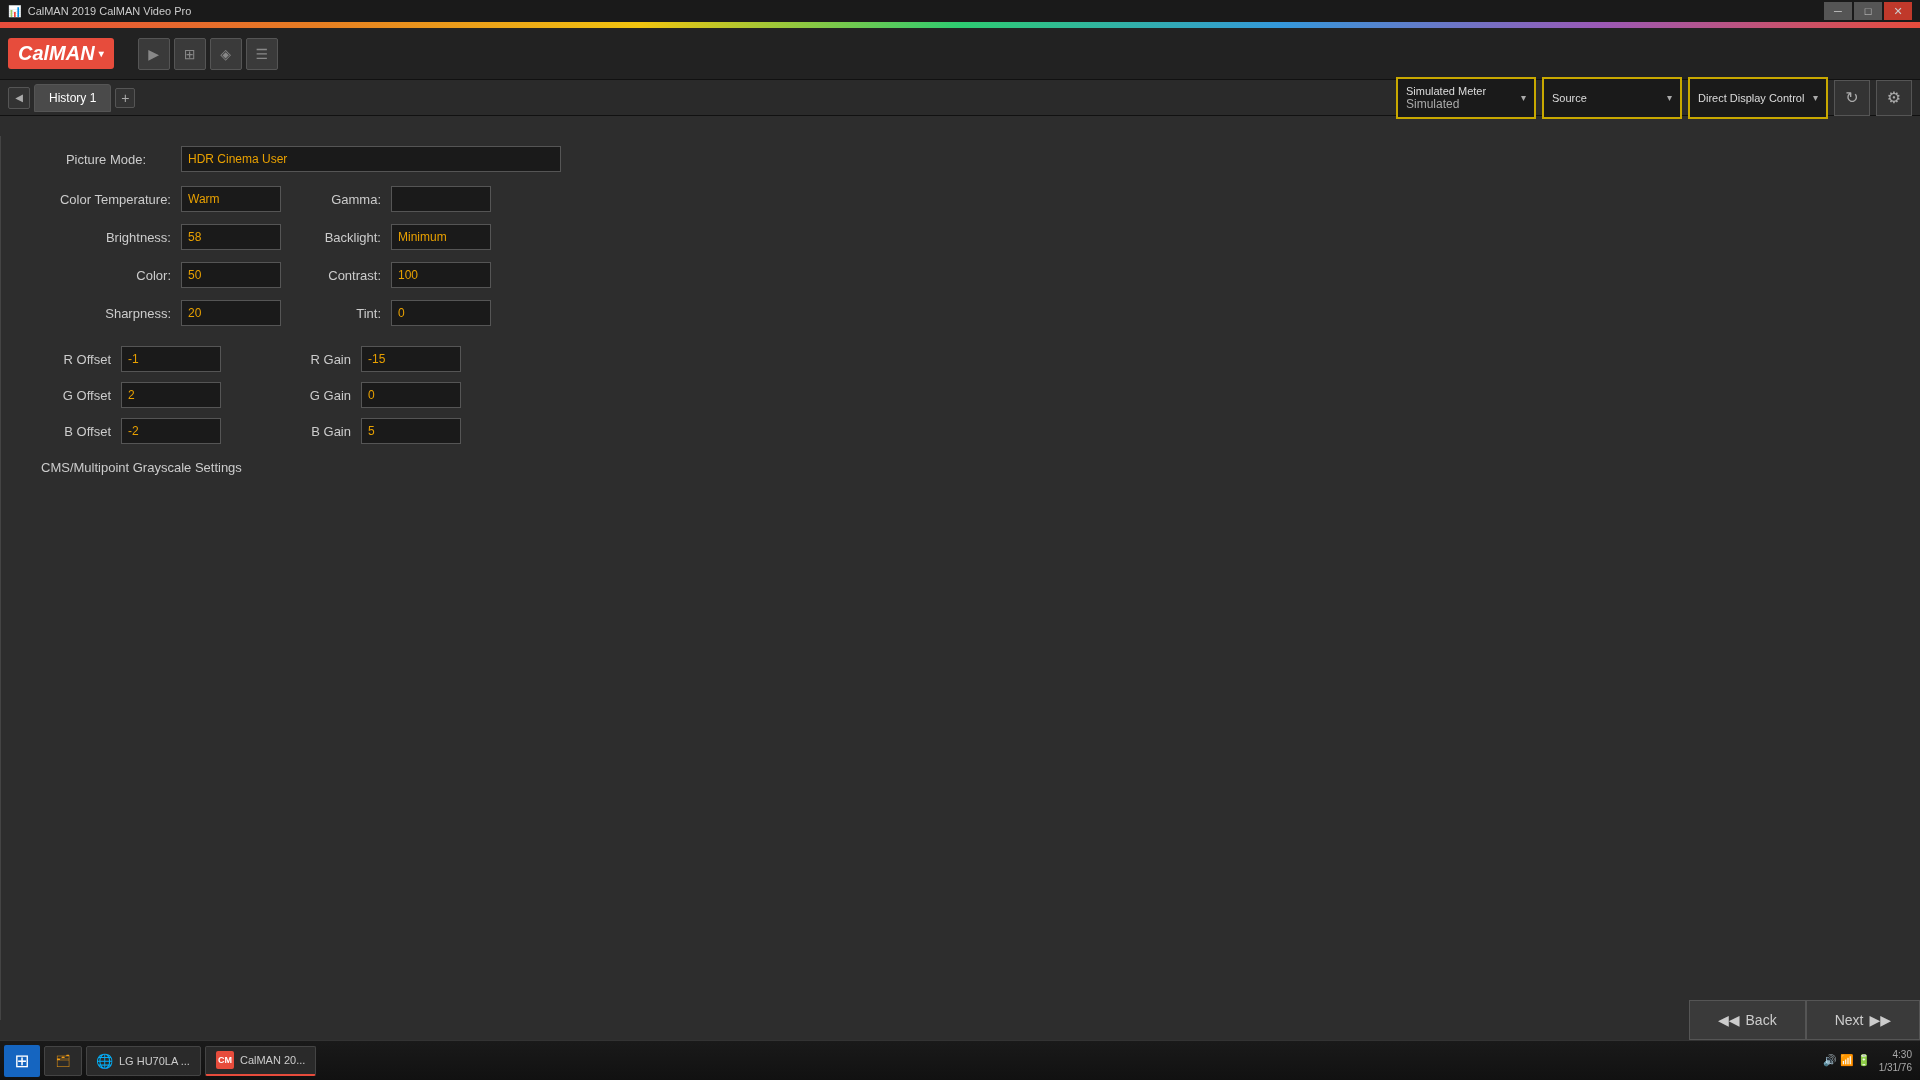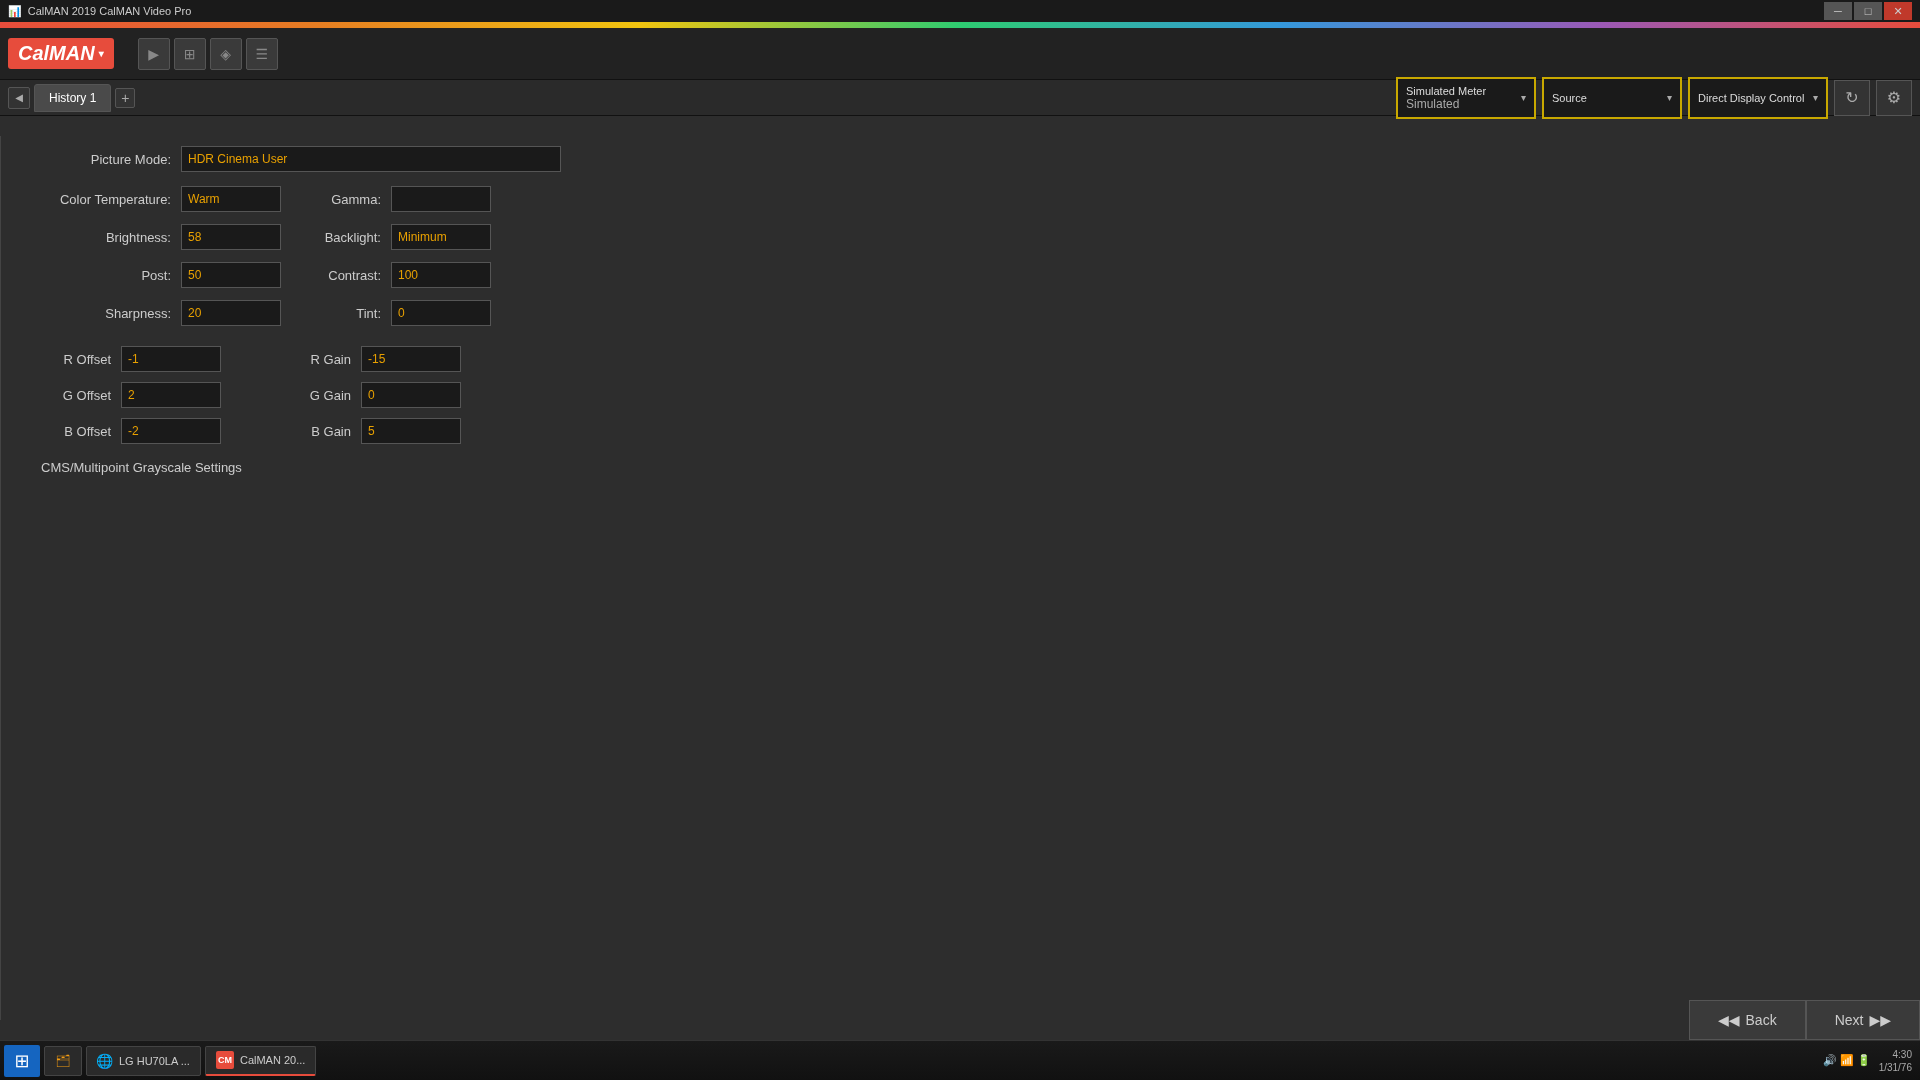--- a/index.html
+++ b/index.html
@@ -249,21 +249,21 @@
     .picture-mode-row {
       display: flex;
       align-items: center;
       margin-bottom: 14px;
       gap: 10px;
     }
     .picture-mode-label {
       font-size: 13px;
       color: #ccc;
       min-width: 130px;
-      text-align: right;
+      text-align: center;
     }
 
     
     .offset-gain-section {
       margin-top: 20px;
       margin-bottom: 16px;
     }
     .offset-gain-row {
       display: flex;
       align-items: center;
@@ -502,21 +502,21 @@
         <input type="text" class="form-input medium" value="58" style="">
       </div>
       <div class="form-group">
         <span class="field-label field-label-narrow">Backlight:</span>
         <input type="text" class="form-input medium" value="Minimum" style="">
       </div>
     </div>
 
     <div class="form-row">
       <div class="form-group">
-        <span class="field-label field-label-wide">Post:</span>
+        <span class="field-label field-label-wide">Color:</span>
         <input type="text" class="form-input medium" value="50" style="">
       </div>
       <div class="form-group">
         <span class="field-label field-label-narrow">Contrast:</span>
         <input type="text" class="form-input medium" value="100" style="">
       </div>
     </div>
 
     <div class="form-row">
       <div class="form-group">

